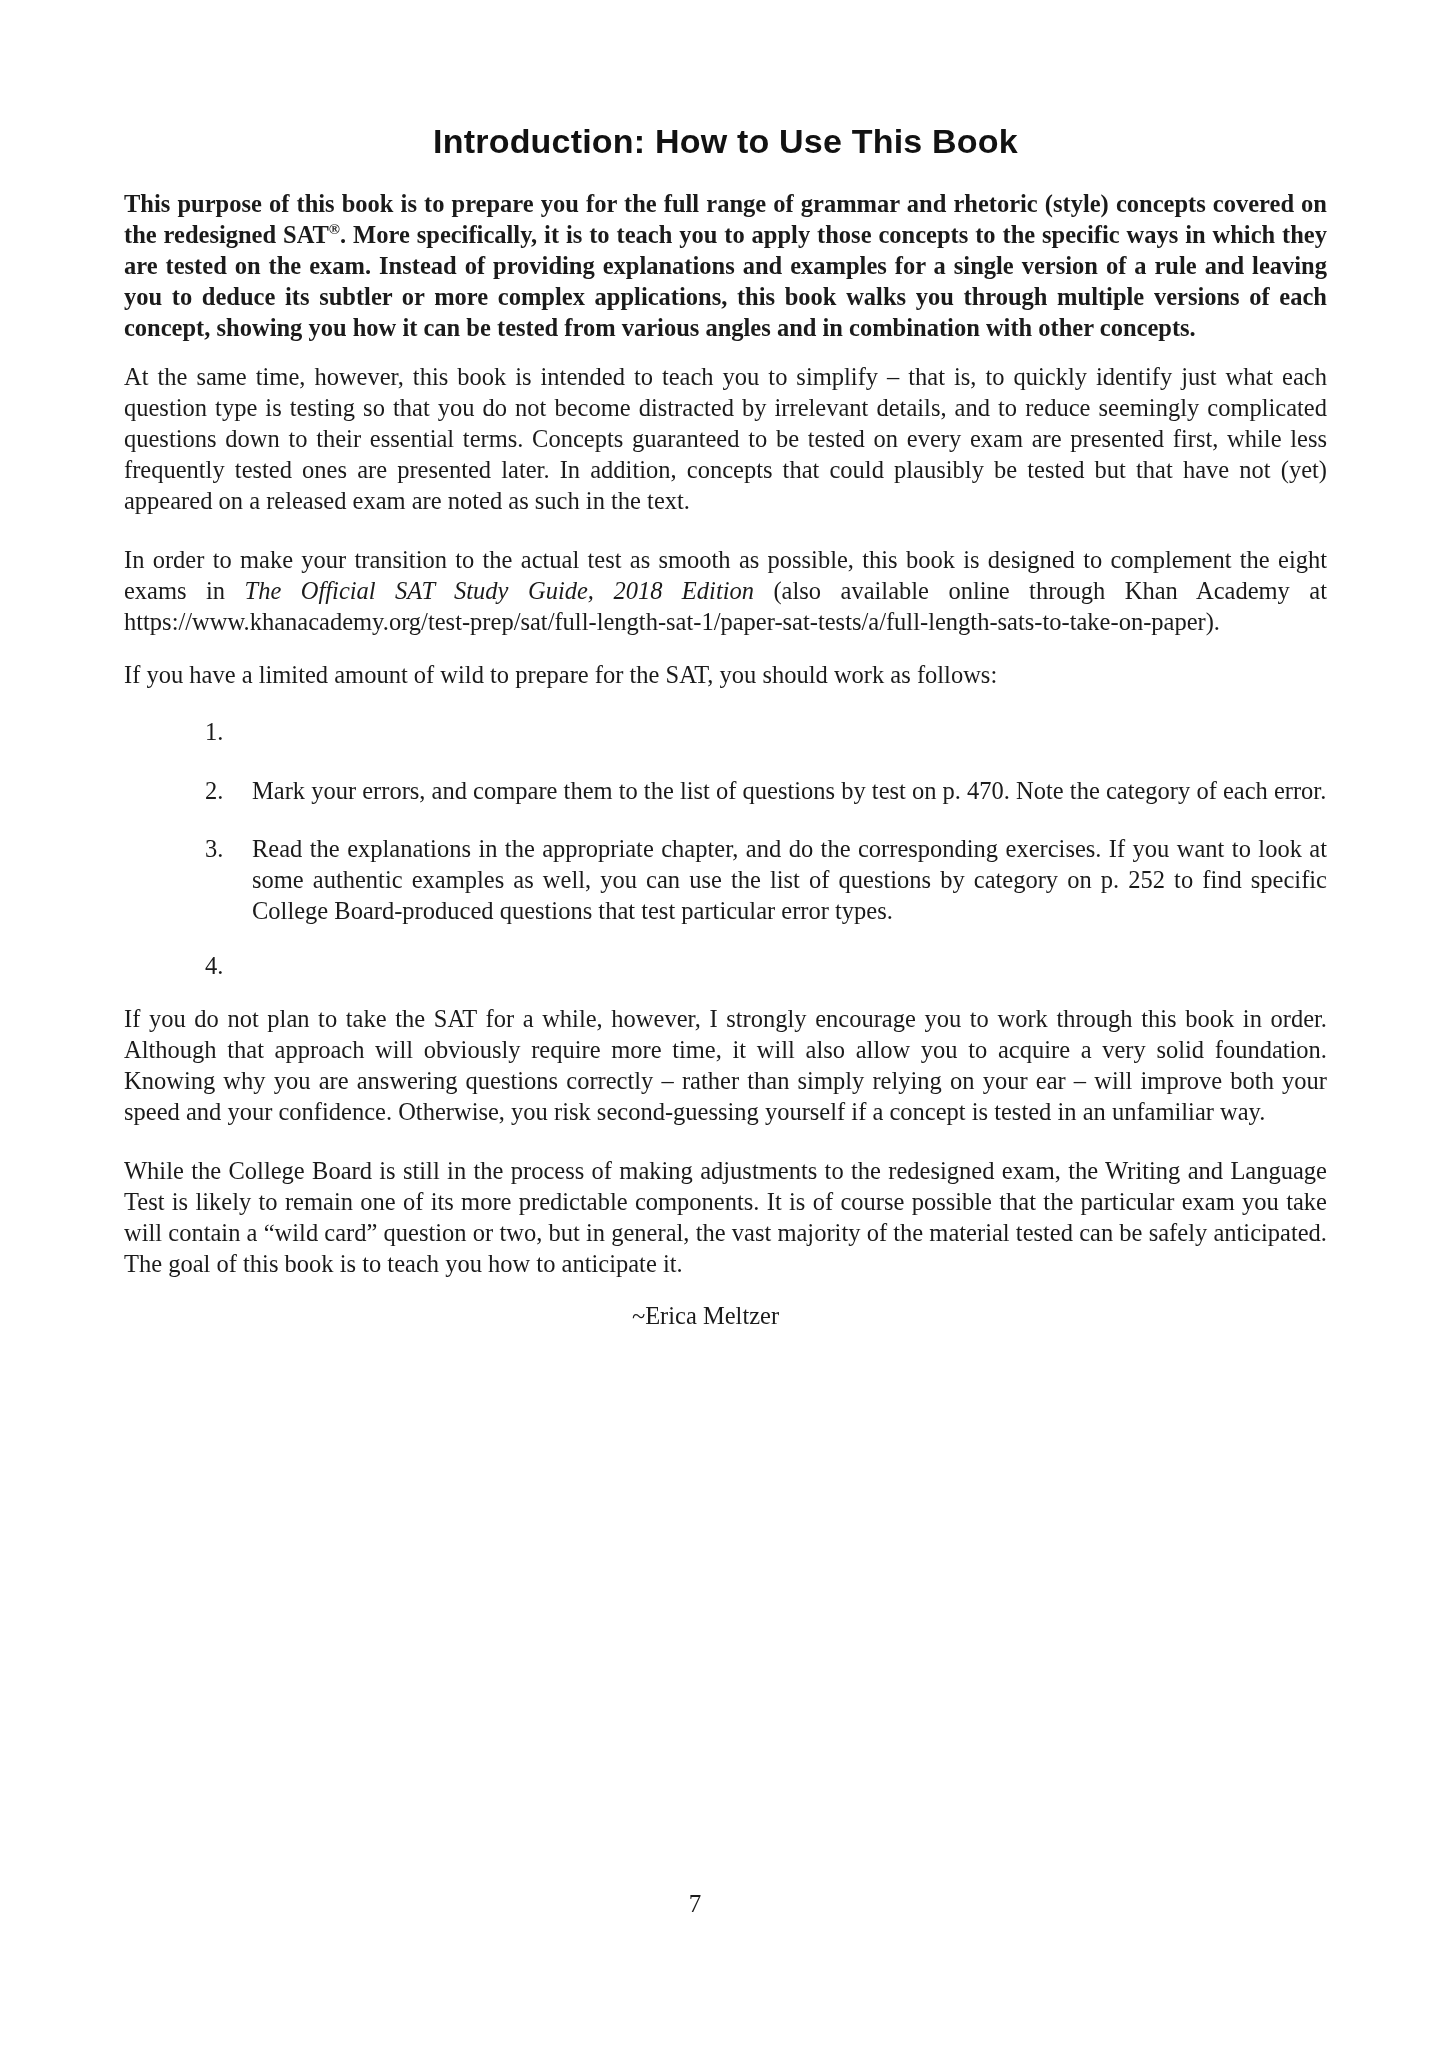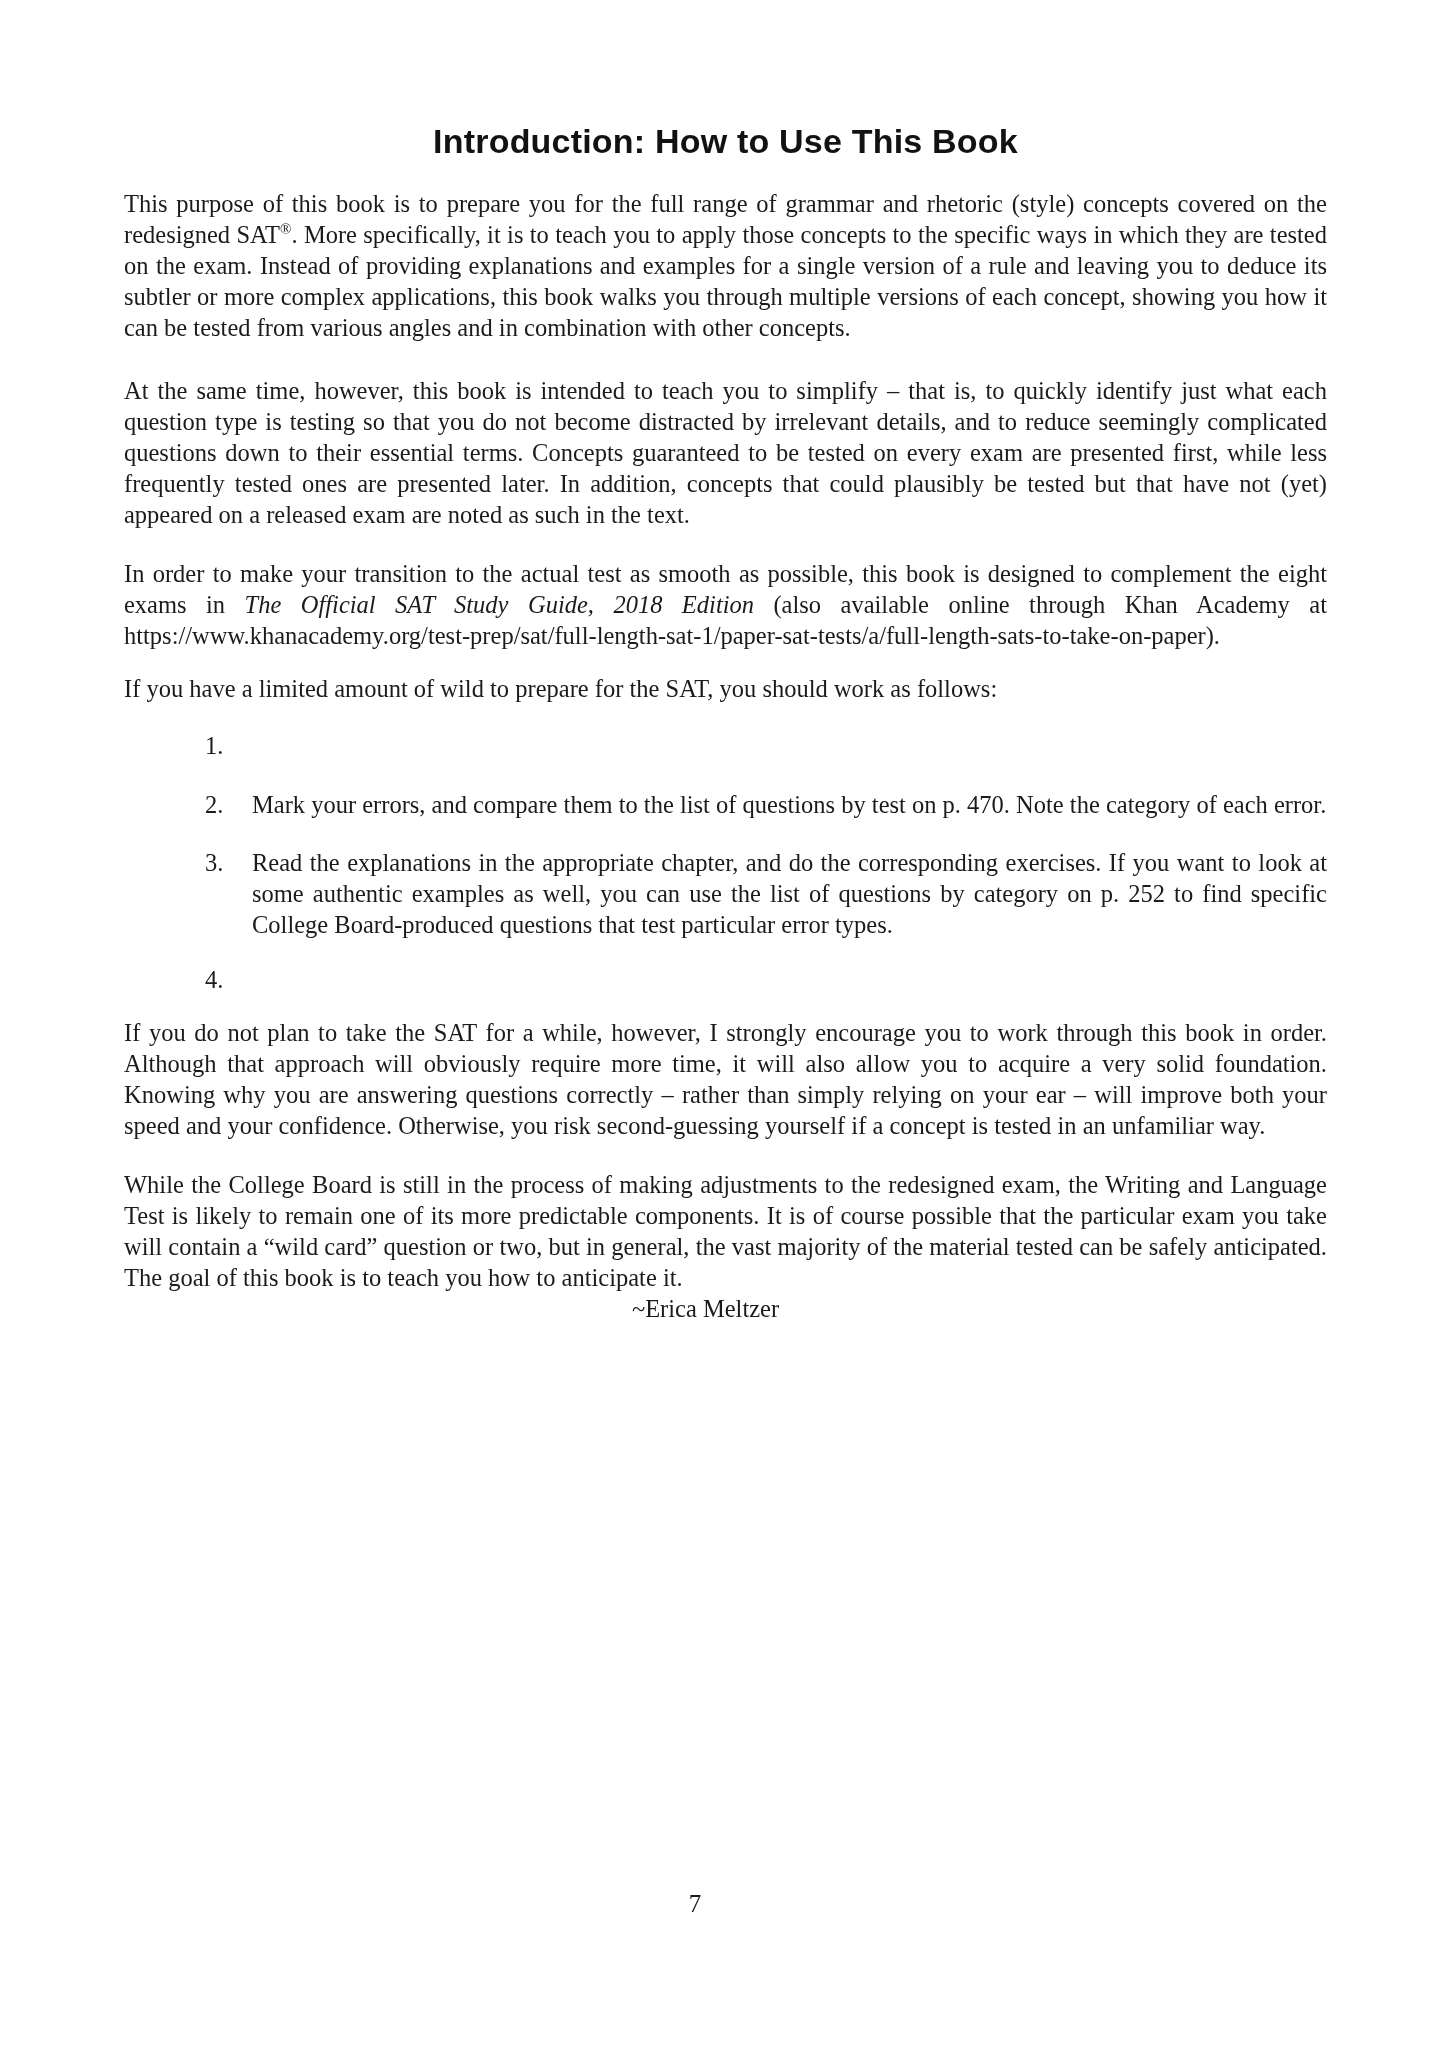--- a/index.html
+++ b/index.html
@@ -42,26 +42,26 @@
     text-align: justify;
     color: #1b1b1b;
   }
   .para sup {
     font-size: 15px;
     line-height: 0;
   }
   em.book-title {
     font-style: italic;
   }
-  #p1 { margin-bottom: 32px; }
+  #p1 { margin-bottom: 18px; font-weight: bold; }
   #p2 { margin-bottom: 28px; }
   #p3 { margin-bottom: 22px; overflow-wrap: anywhere; }
   #p4 { margin-bottom: 26px; }
   #p5 { margin-bottom: 28px; }
-  #p6 { }
+  #p6 { margin-bottom: 21px; }
   .doc-list {
     margin: 0;
   }
   .list-item {
     display: flex;
     padding-left: 81px;
   }
   .list-item.li-1 { margin-bottom: 28px; }
   .list-item.li-2 { margin-bottom: 27px; }
   .list-item.li-3 { margin-bottom: 24px; }

